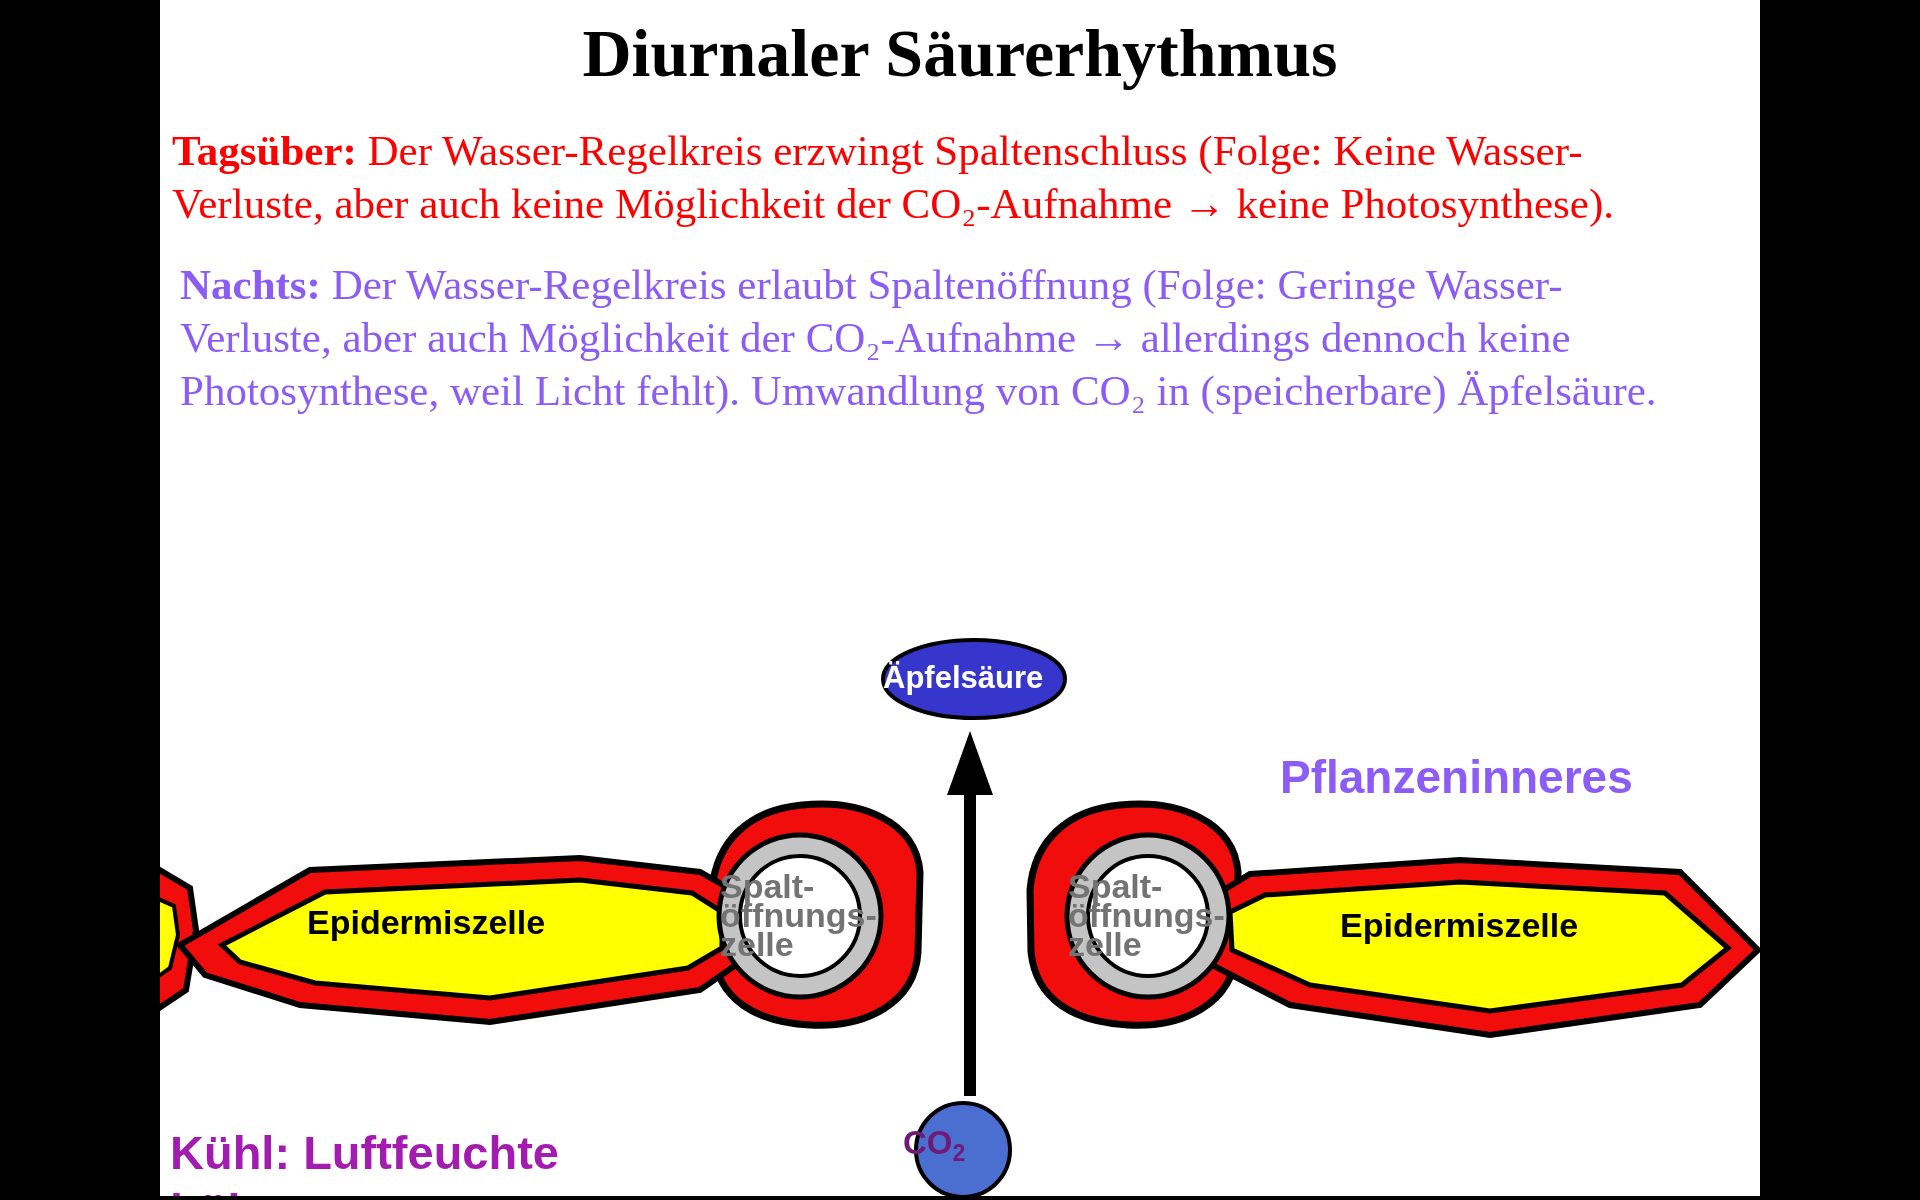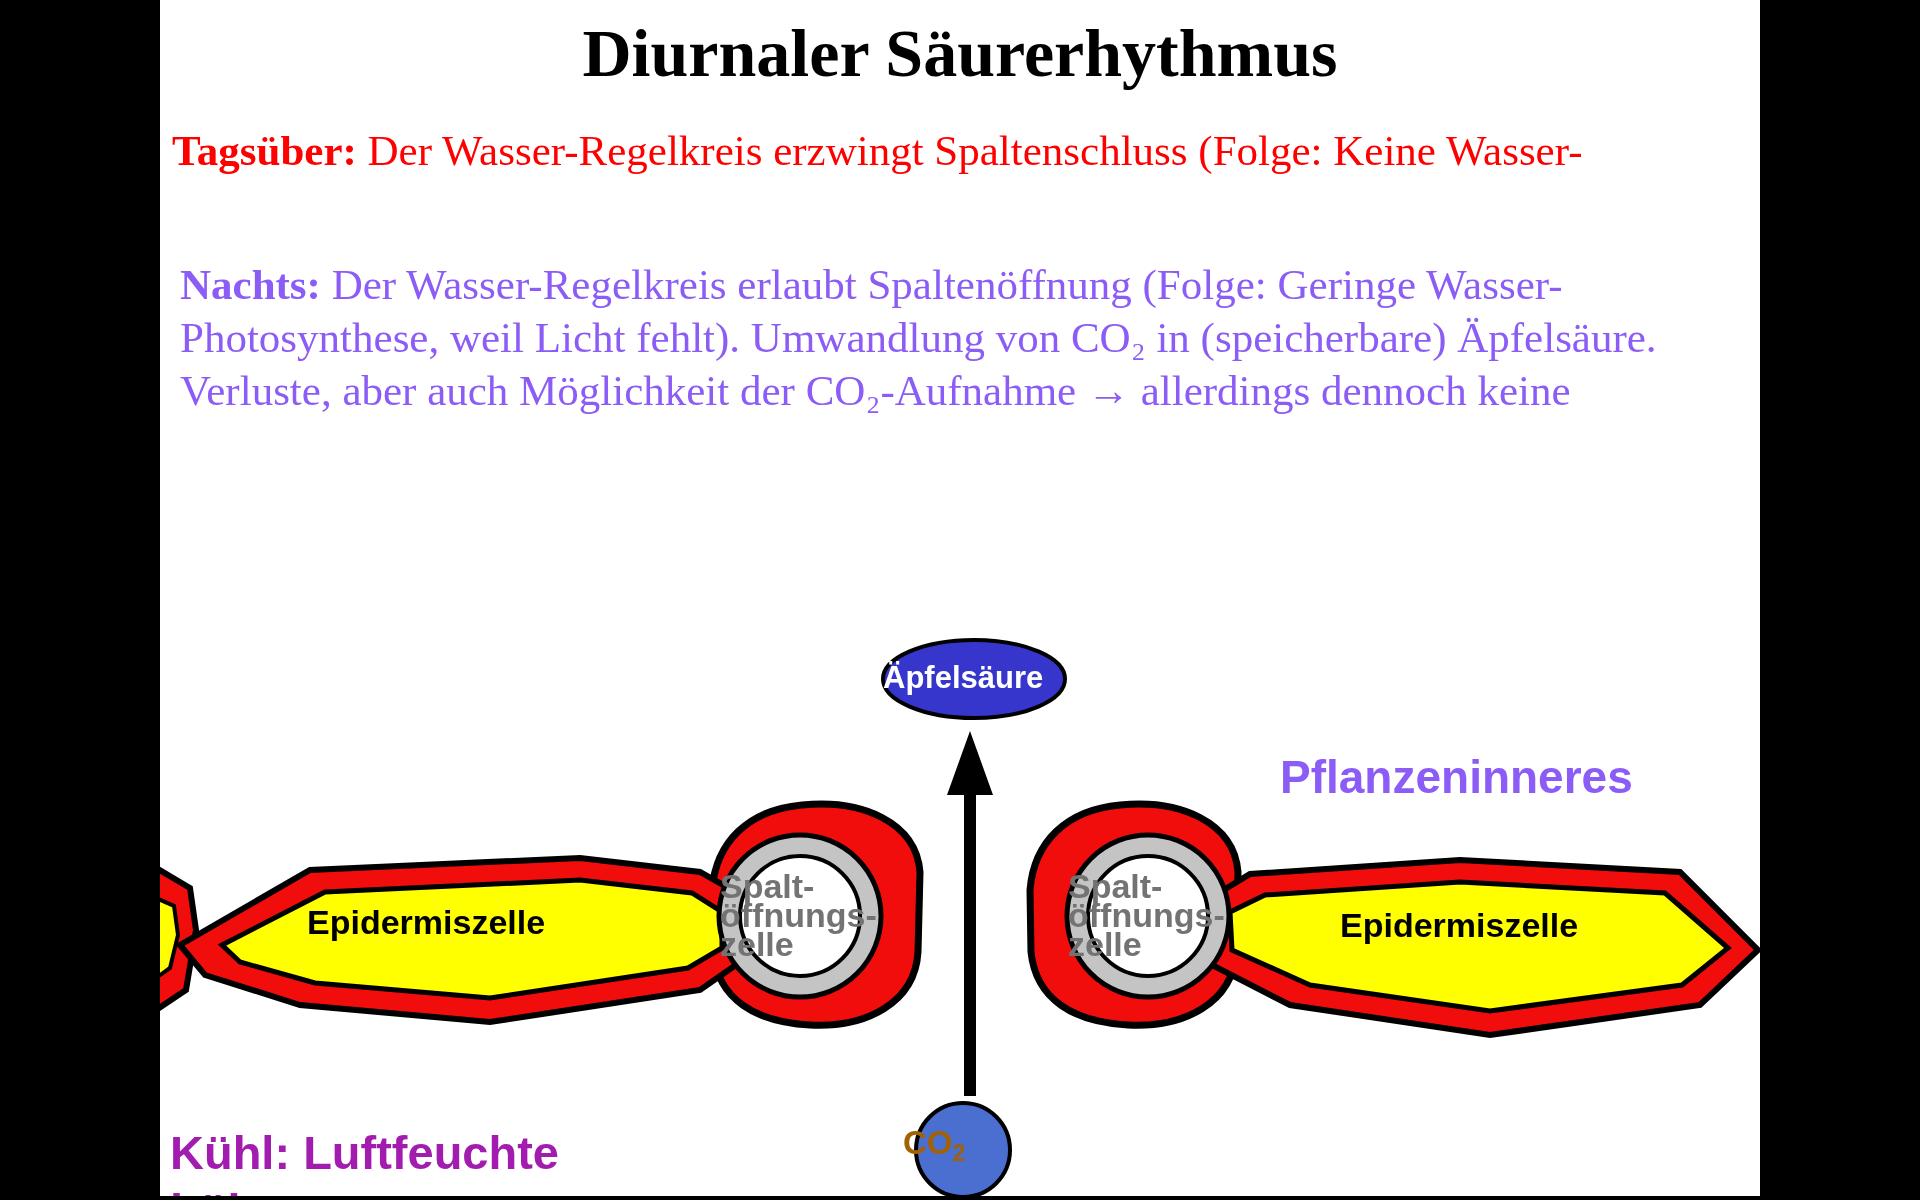--- a/index.html
+++ b/index.html
@@ -17,39 +17,40 @@
   .lbl{font-weight:bold;}
   .lbl-apfelsaure{left:723px;top:660px;width:182px;font-size:31px;color:#ffffff;}
   .lbl-pflanzen{left:1120px;top:750px;width:430px;font-size:46px;color:#8b5cf6;}
   .lbl-epi{width:300px;font-size:34px;color:#000;}
   .lbl-epi-left{left:147px;top:903px;}
   .lbl-epi-right{left:1180px;top:906px;}
   .lbl-guard{width:160px;font-size:34px;line-height:29px;color:#737373;}
   .lbl-guard-left{left:560px;top:872px;}
   .lbl-guard-right{left:908px;top:872px;}
   .lbl-kuehl{left:10px;top:1124px;width:480px;font-size:47px;line-height:58px;color:#a21caf;}
-  .lbl-co2{left:743px;top:1124px;width:120px;font-size:33px;color:#a16207;}
+  .lbl-co2{left:743px;top:1124px;width:120px;font-size:33px;color:#701a75;}
   .lbl-co2 .sub{font-size:23px;vertical-align:-7px;}
 </style>
 </head>
 <body>
 
 <div class="stage">
   <div class="slide">
 
     <div class="abs title">Diurnaler Säurerhythmus</div>
 
     <div class="abs para para-day">
       <div><span class="lead">Tagsüber:</span><span> Der Wasser-Regelkreis erzwingt Spaltenschluss (Folge: Keine Wasser-</span></div>
+      <div>Verluste, aber auch keine Möglichkeit der CO₂-Aufnahme → keine Photosynthese).</div>
     </div>
 
     <div class="abs para para-night">
       <div><span class="lead">Nachts:</span><span> Der Wasser-Regelkreis erlaubt Spaltenöffnung (Folge: Geringe Wasser-</span></div>
+      <div>Verluste, aber auch Möglichkeit der CO₂-Aufnahme → allerdings dennoch keine</div>
       <div>Photosynthese, weil Licht fehlt). Umwandlung von CO₂ in (speicherbare) Äpfelsäure.</div>
-      <div>Verluste, aber auch Möglichkeit der CO₂-Aufnahme → allerdings dennoch keine</div>
     </div>
 
     <svg class="abs diagram-svg" viewBox="0 0 1600 1196">
 
       <path d="M 552 890 C 556 842 588 810 642 805 C 702 799 756 822 760 872 L 758 952 C 755 1003 706 1028 650 1025 C 596 1022 558 1000 553 952 Z" fill="#f20d0d" stroke="#000" stroke-width="7"></path>
       <path d="M 870 890 C 874 842 906 810 960 805 C 1020 799 1074 822 1078 872 L 1076 952 C 1073 1003 1024 1028 968 1025 C 914 1022 876 1000 871 952 Z" fill="#f20d0d" stroke="#000" stroke-width="7"></path>
 
       <path d="M -4 868 L 30 888 L 36 930 L 26 990 L -4 1010 Z" fill="#f20d0d" stroke="#000" stroke-width="6"></path>
       <path d="M -4 898 L 14 906 L 18 935 L 10 968 L -4 978 Z" fill="#ffff00" stroke="#000" stroke-width="4"></path>
 

